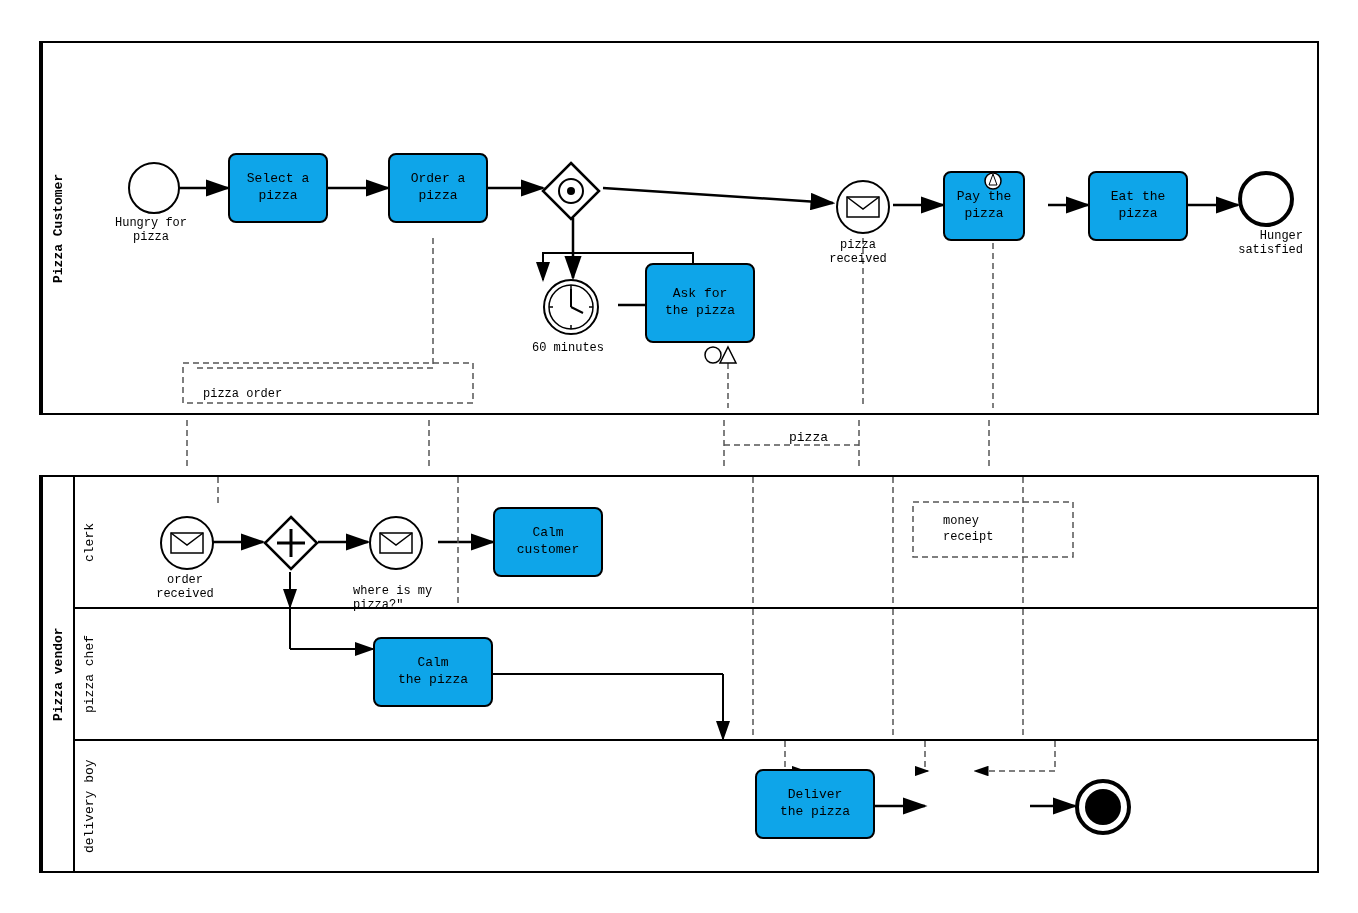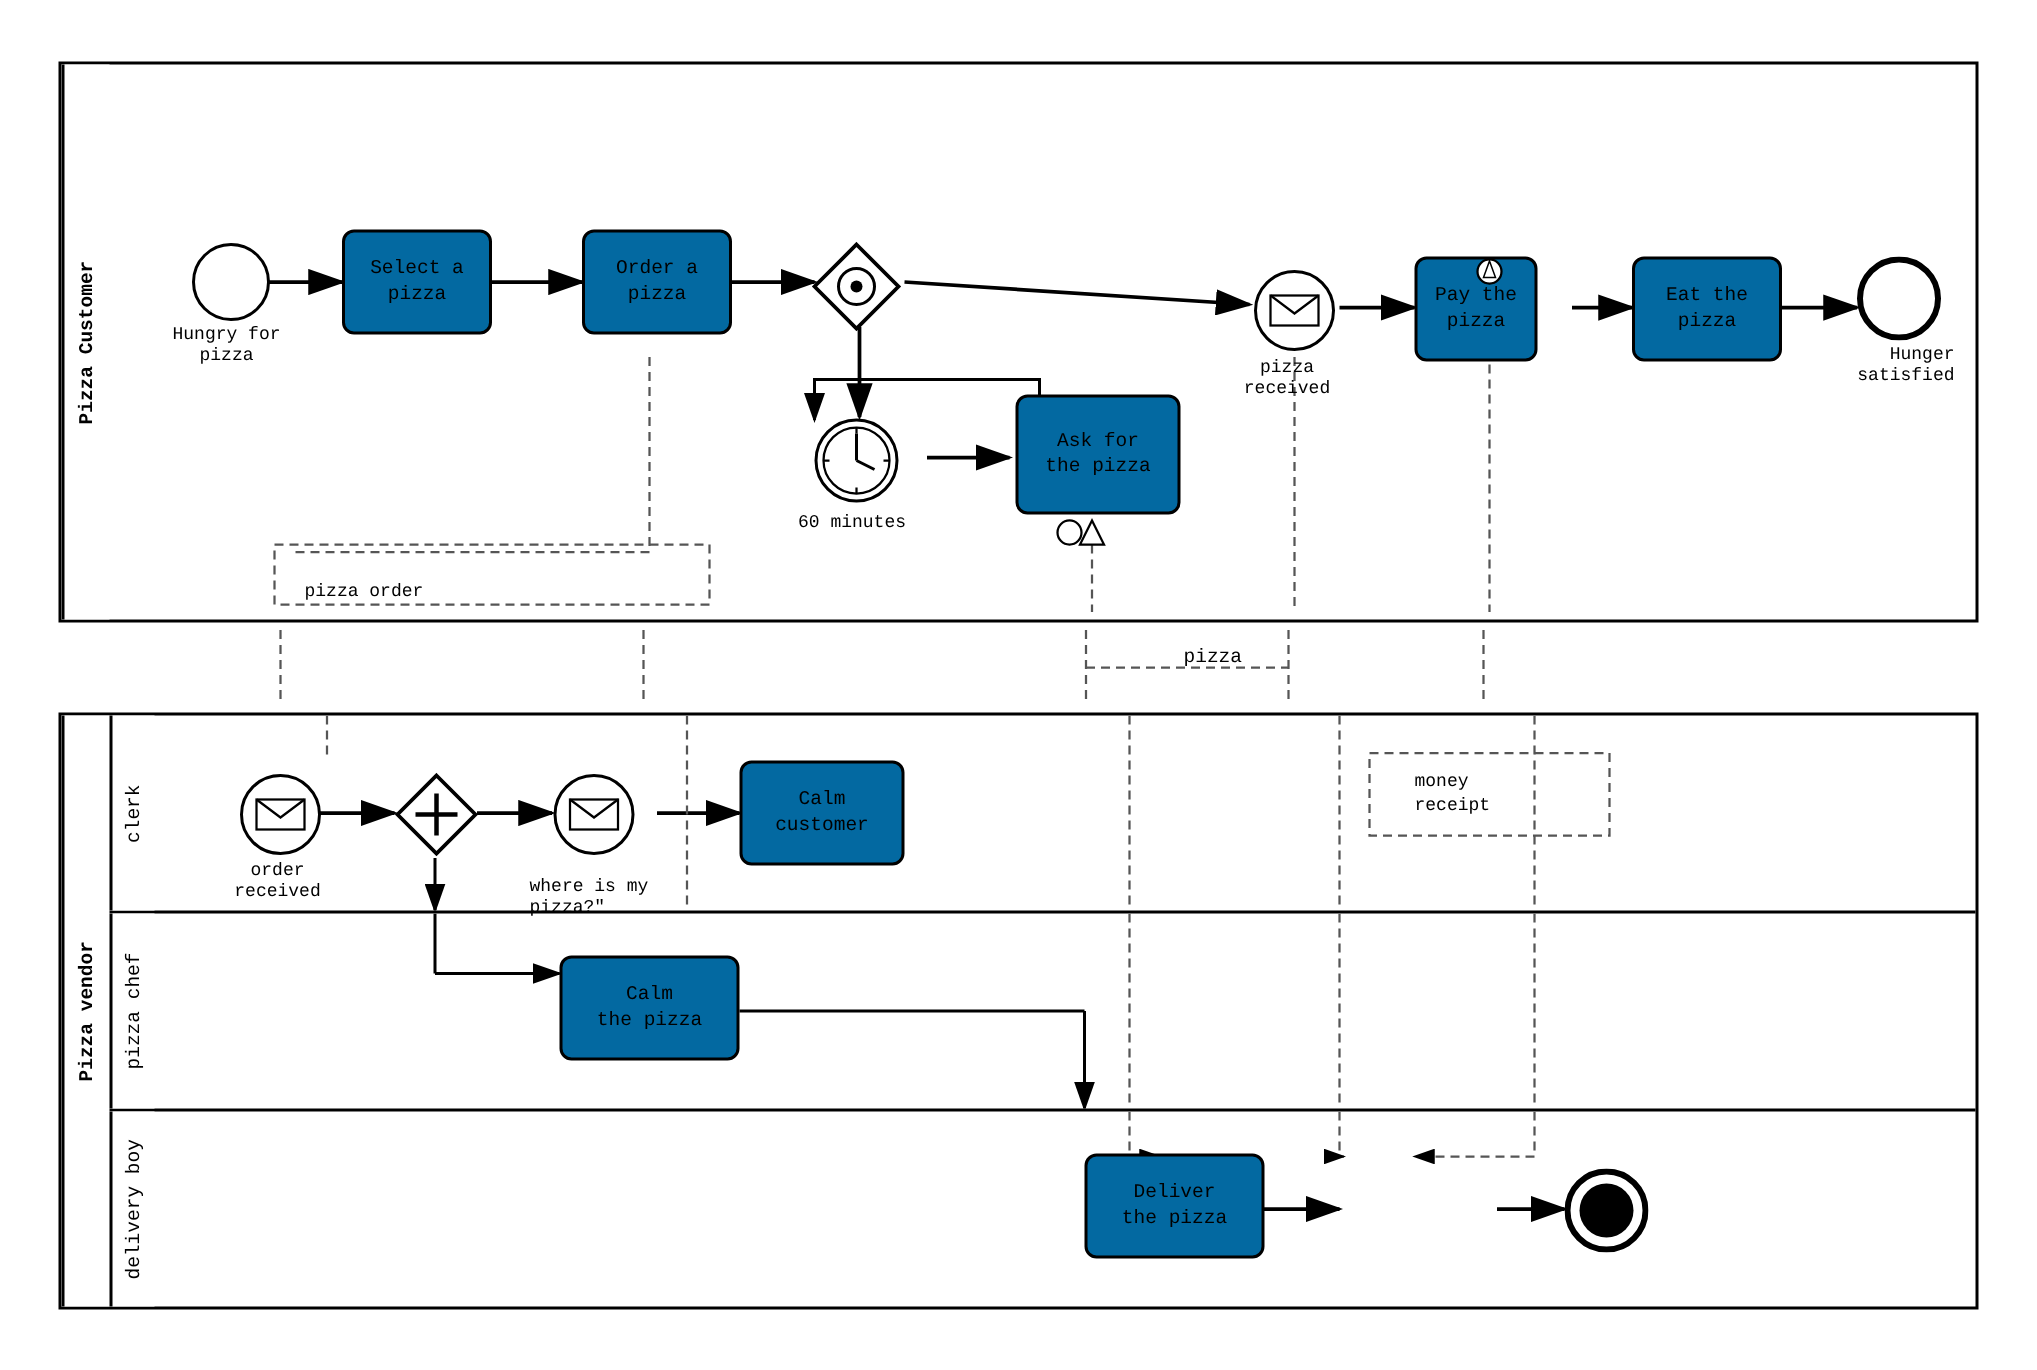--- a/index.html
+++ b/index.html
@@ -74,21 +74,21 @@
       display: flex;
       align-items: center;
       justify-content: center;
       text-align: center;
       font-family: 'Courier New', monospace;
       font-size: 13px;
     }
     .task {
       border: 2px solid #000;
       border-radius: 8px;
-      background: #0369a1;
+      background: #0ea5e9;
       padding: 4px;
       line-height: 1.3;
     }
     .event-circle {
       border-radius: 50%;
       background: white;
     }
     .event-start {
       border: 2px solid #000;
     }
@@ -199,21 +199,21 @@
             <line x1="30" y1="8" x2="30" y2="12" stroke="#000" stroke-width="1.5"></line>
             <line x1="30" y1="48" x2="30" y2="52" stroke="#000" stroke-width="1.5"></line>
             <line x1="8" y1="30" x2="12" y2="30" stroke="#000" stroke-width="1.5"></line>
             <line x1="48" y1="30" x2="52" y2="30" stroke="#000" stroke-width="1.5"></line>
           </svg>
         </div>
         <div class="label-text" style="left:455px;top:298px;width:80px;text-align:center;">
           <span>60 minutes</span>
         </div>
 
-        <div class="shape task" style="width:110px;height:80px;left:604px;top:220px;">
+        <div class="shape task" style="width:110px;height:80px;left:572px;top:220px;">
           <span style="white-space:pre-line;">Ask for
 the pizza</span>
         </div>
 
         <div style="position:absolute;left:630px;top:302px;">
           <svg width="50" height="20">
             <circle cx="10" cy="10" r="8" fill="white" stroke="#000" stroke-width="1.5"></circle>
             <polygon points="25,2 33,18 17,18" fill="white" stroke="#000" stroke-width="1.5"></polygon>
           </svg>
         </div>
@@ -385,21 +385,21 @@
             </svg>
 
             <div class="shape task" style="width:120px;height:70px;left:270px;top:28px;">
               <span style="white-space:pre-line;">Calm
 the pizza</span>
             </div>
 
           </div>
         </div>
 
-        <div class="pool-row" style="min-height:130px;">
+        <div class="pool-row" style="min-height:130px;gap:32px;">
           <div class="lane-label">delivery boy</div>
           <div class="lane-content" style="min-height:130px;position:relative;">
             <svg class="pool-svg" width="1215" height="130">
               <defs>
                 <marker id="arrow4" markerWidth="10" markerHeight="7" refX="9" refY="3.5" orient="auto">
                   <polygon points="0 0, 10 3.5, 0 7" fill="#000"></polygon>
                 </marker>
               </defs>
 
               <line x1="725" y1="65" x2="790" y2="65" stroke="#000" stroke-width="2.5" marker-end="url(#arrow4)"></line>

